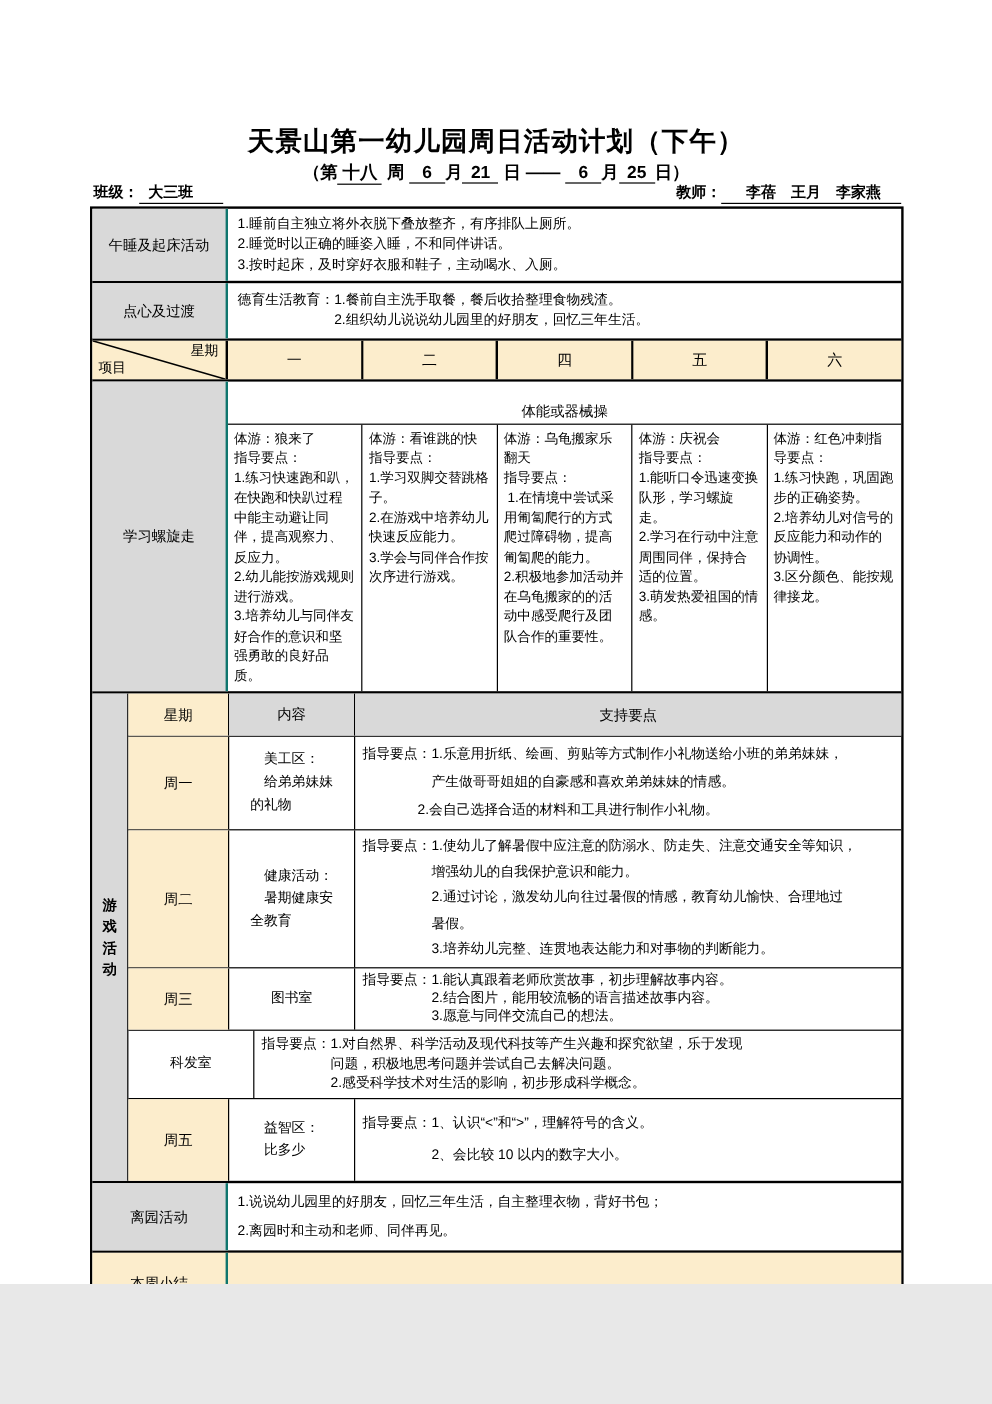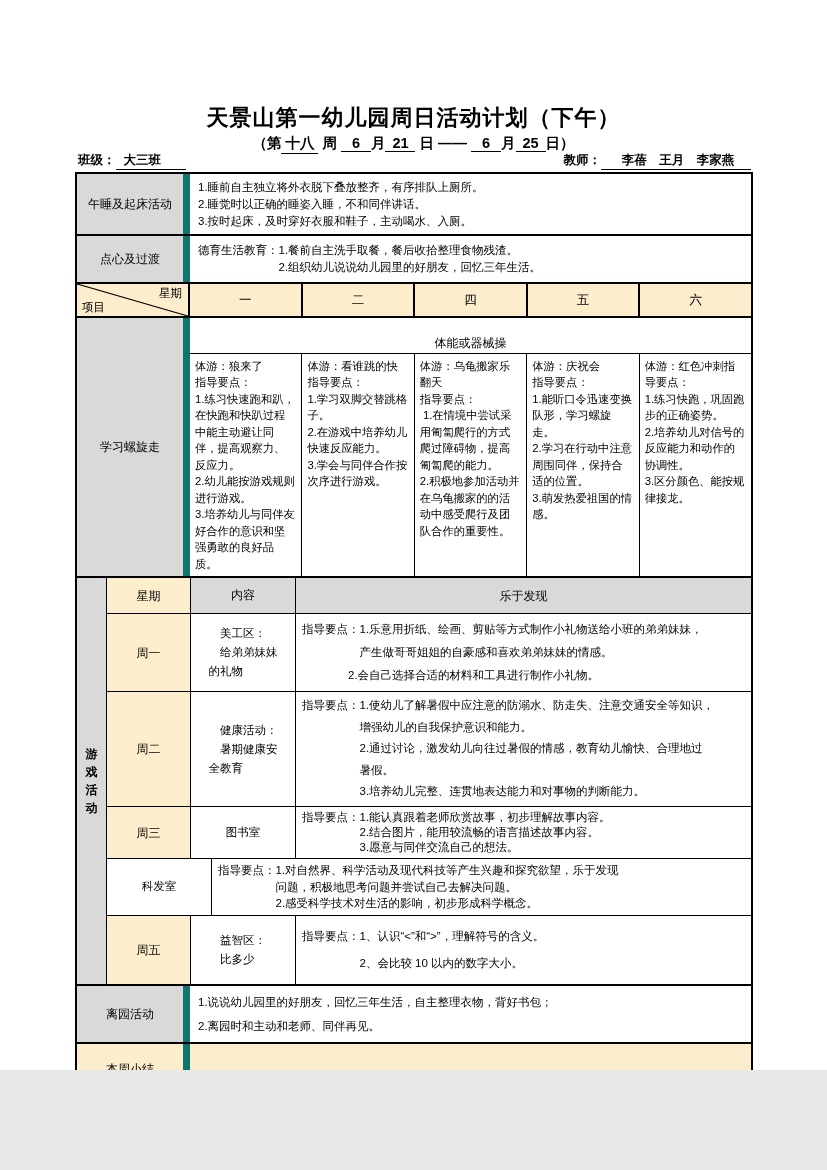--- a/index.html
+++ b/index.html
@@ -31,21 +31,21 @@
   .tbl {
     position: absolute; left: 75px; top: 172px; width: 678px;
     border: 2px solid #000;
     font-size: 11.5px; line-height: 16px;
   }
   .row { display: flex; border-bottom: 2px solid #000; }
   .row:last-child { border-bottom: none; }
   .labelcol {
     width: 113px; flex: 0 0 113px;
     background: #d9d9d9;
-    border-right: 7px solid #0f766e;
+    border-right: 2px solid #0f766e;
     display: flex; align-items: center; justify-content: center;
     text-align: left; font-size: 12px;
   }
   .contentcell { flex: 1; padding: 4px 8px; display: flex; align-items: center; }
   .prewrap { white-space: pre-wrap; }
   .cream { background: #fcedcc; }
 
   
   .gridhead { height: 34px; }
   .corner {
@@ -206,21 +206,21 @@
     </div>
 
     <div class="row">
       <div class="games-side">
         <div class="vtext">游戏活动</div>
       </div>
       <div class="games-main">
         <div class="grow ghead" style="min-height:36px;">
           <div class="gweek">星期</div>
           <div class="gcontent">内容</div>
-          <div class="gpoints">乐于发现</div>
+          <div class="gpoints">支持要点</div>
         </div>
         <div class="grow" style="min-height:78px;">
           <div class="gweek">周一</div>
           <div class="gcontent prewrap">　美工区：
 　给弟弟妹妹
 的礼物</div>
           <div class="gpoints prewrap" style="line-height:23px;">指导要点：1.乐意用折纸、绘画、剪贴等方式制作小礼物送给小班的弟弟妹妹，
 　　　　　产生做哥哥姐姐的自豪感和喜欢弟弟妹妹的情感。
 　　　　2.会自己选择合适的材料和工具进行制作小礼物。</div>
         </div>

